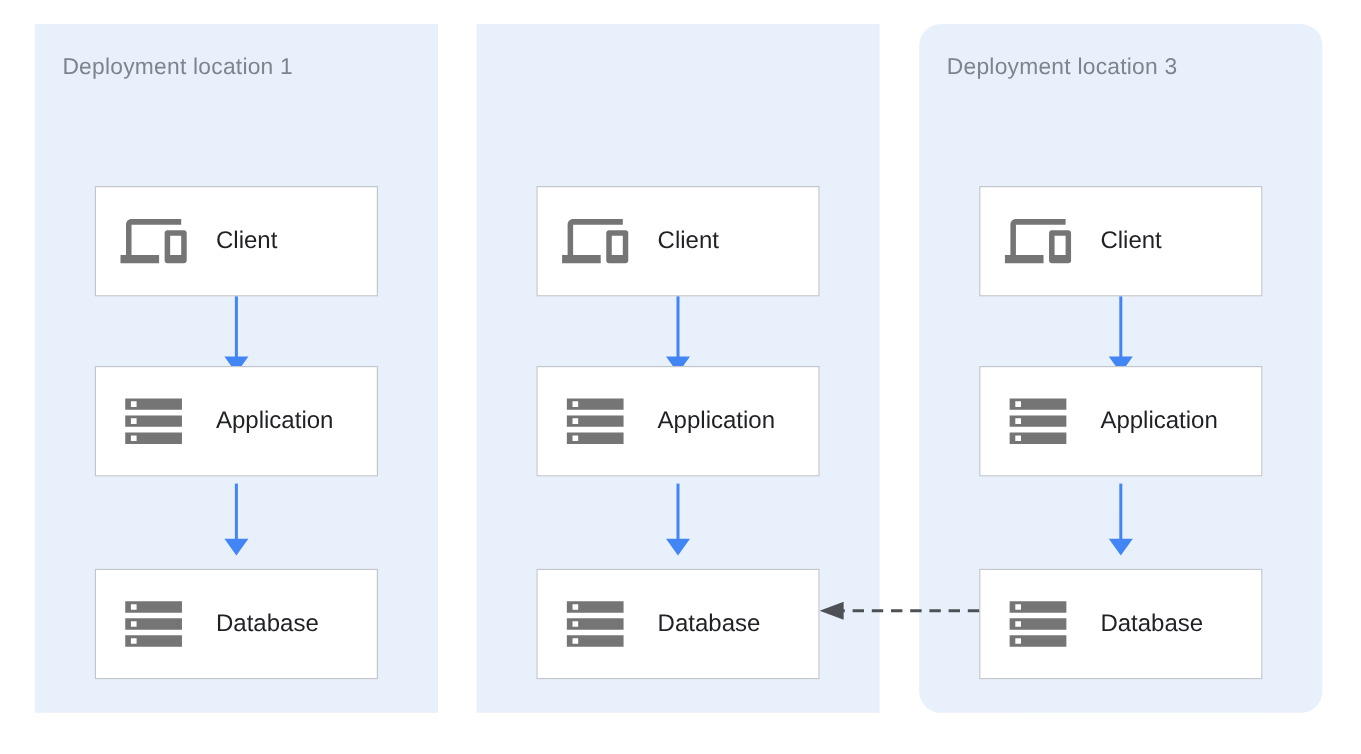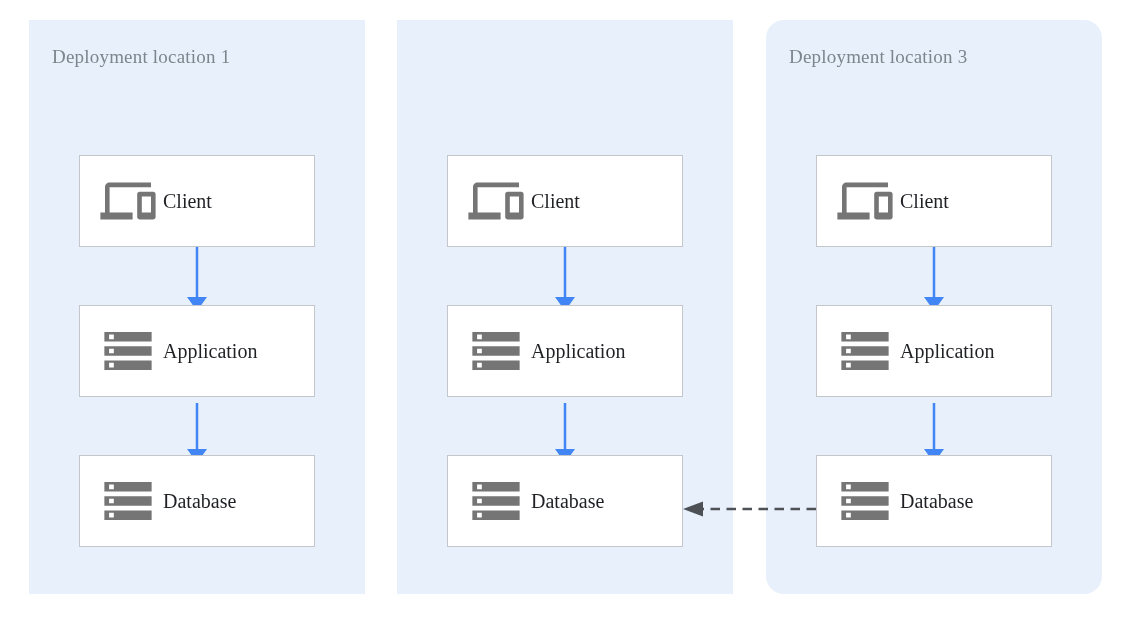--- a/index.html
+++ b/index.html
@@ -1,21 +1,21 @@
 <!DOCTYPE html>
 <html style="--page-bg: #ffffff; --panel-bg: #e8f0fb; --box-bg: #ffffff; --box-border: #c3c7cc; --title-text: #7d858c; --label-text: #1f2125; --icon-gray: #757575; --arrow-blue: #4285f4; --dashed-arrow: #4d5156;"><head>
 <meta charset="utf-8">
 <style>
   html, body { margin: 0; padding: 0; background: #ffffff; }
   .canvas {
     position: relative;
     width: 1134px;
     height: 628px;
     background: var(--page-bg, #ffffff);
-    font-family: Liberation Serif, serif;
+    font-family: Liberation Sans, sans-serif;
     overflow: hidden;
   }
   .panel {
     position: absolute;
     top: 20px;
     width: 336px;
     height: 574px;
     background: var(--panel-bg, #e8f0fb);
   }
   .panel-1 { left: 29px; }
@@ -39,31 +39,31 @@
     height: 92px;
     box-sizing: border-box;
     background: var(--box-bg, #ffffff);
     border: 1px solid var(--box-border, #c3c7cc);
     display: flex;
     align-items: center;
     padding-left: 17px;
   }
   .node-client      { top: 135px; }
   .node-application { top: 285px; }
-  .node-database    { top: 435px; }
+  .node-database    { top: 454px; }
   .icon-wrap {
     width: 62px;
     display: flex;
     align-items: center;
     justify-content: center;
     flex: 0 0 auto;
   }
   .icon-wrap svg { display: block; fill: var(--icon-gray, #757575); }
   .node-label {
-    margin-left: 4px;
+    margin-left: 21px;
     font-size: 20px;
     color: var(--label-text, #1f2125);
     white-space: nowrap;
   }
   .varrow { position: absolute; left: 157px; overflow: visible; }
   .varrow-1 { top: 227px; }
   .varrow-2 { top: 383px; }
   .varrow line    { stroke: var(--arrow-blue, #4285f4); stroke-width: 2.5; }
   .varrow polygon { fill: var(--arrow-blue, #4285f4); }
   .overlay {

